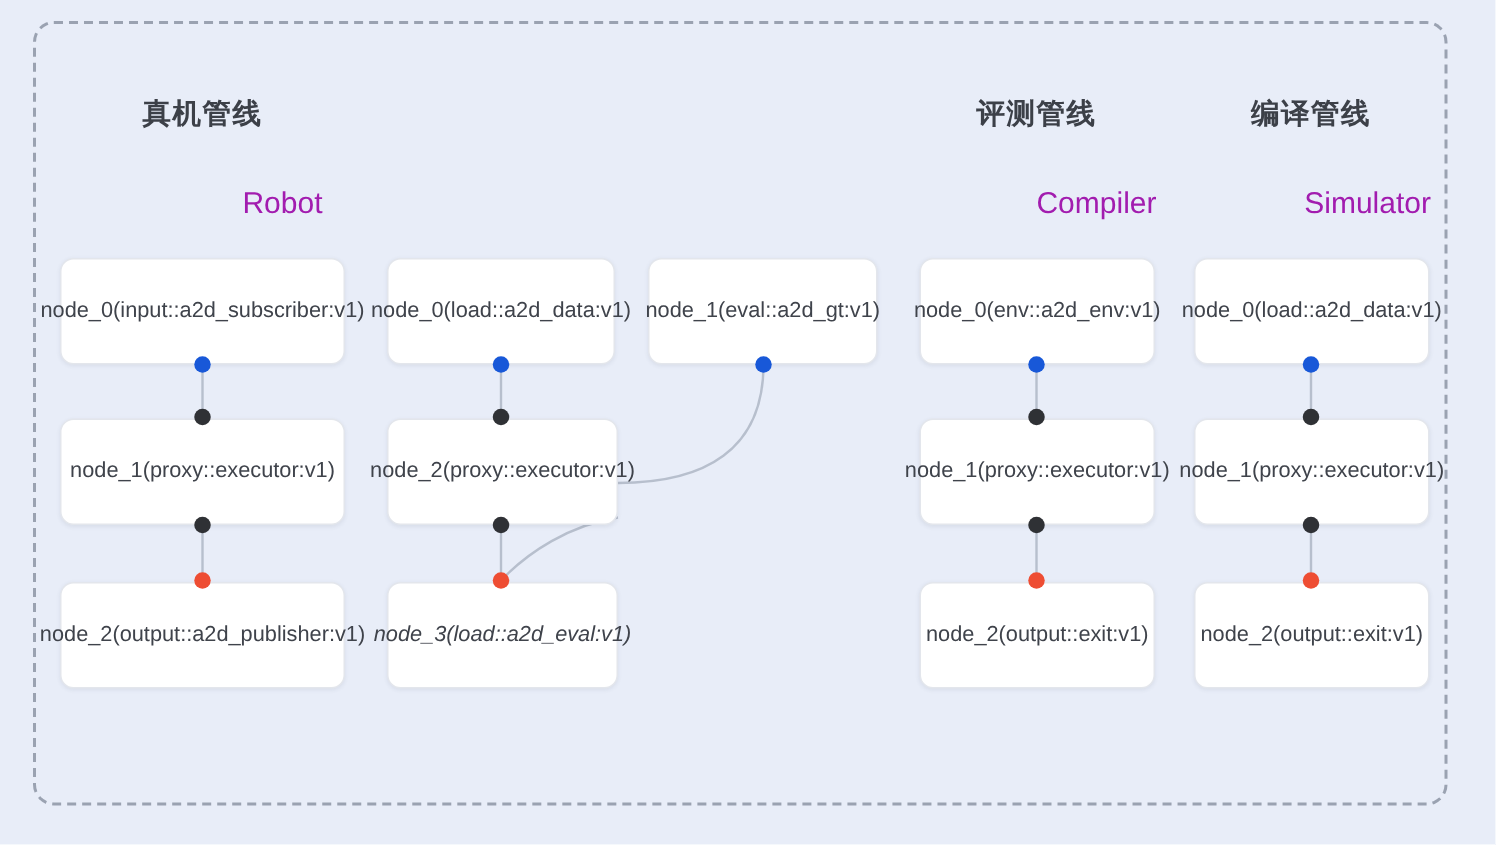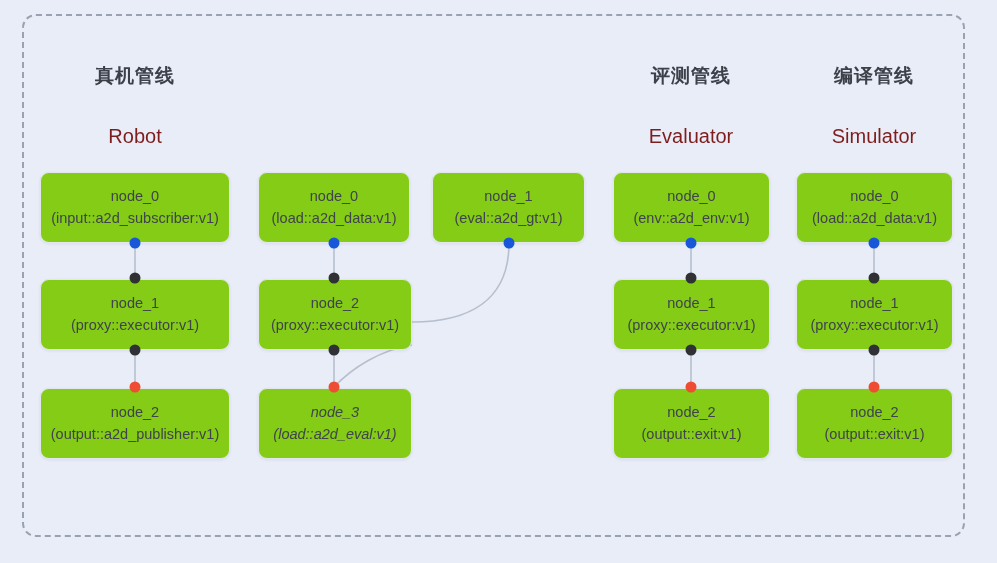--- a/index.html
+++ b/index.html
@@ -32,33 +32,32 @@
     font-size: 19px;
     font-weight: bold;
     color: #3c4048;
     text-align: center;
     letter-spacing: 1px;
     white-space: nowrap;
   }
   .col-title-en {
     position: absolute;
     font-size: 20px;
-    color: #7f1d1d;
-    text-align: center;
+    color: #a21caf;
+    text-align: right;
     white-space: nowrap;
   }
   .node {
     position: absolute;
     box-sizing: border-box;
-    background: #84cc16;
+    background: #ffffff;
     border: 1px solid #e3e6ec;
     border-radius: 9px;
     box-shadow: 0 1px 3px rgba(60,70,90,0.09);
     display: flex;
-    flex-direction: column;
     align-items: center;
     justify-content: center;
     z-index: 3;
   }
   .node-title {
     font-size: 14.5px;
     color: #3f434b;
     line-height: 1.45;
     white-space: nowrap;
   }
@@ -157,21 +156,21 @@
   <div class="port dark" style="left:334px; top:278px;"></div>
   <div class="port dark" style="left:334px; top:350px;"></div>
 
   <div class="node" style="left:258px; top:388px; width:154px; height:71px;font-style:italic;">
     <div class="node-title">node_3</div>
     <div class="node-sub">(load::a2d_eval:v1)</div>
   </div>
   <div class="port red" style="left:334px; top:387px;"></div>
 
   <div class="col-title-cn" style="left:611px; top:63px; width:160px;">评测管线</div>
-  <div class="col-title-en" style="left:611px; top:125px; width:160px;">Evaluator</div>
+  <div class="col-title-en" style="left:611px; top:125px; width:160px;">Compiler</div>
 
   <div class="node" style="left:613px; top:172px; width:157px; height:71px;">
     <div class="node-title">node_0</div>
     <div class="node-sub">(env::a2d_env:v1)</div>
   </div>
   <div class="port blue" style="left:691px; top:243px;"></div>
 
   <div class="node" style="left:613px; top:279px; width:157px; height:71px;">
     <div class="node-title">node_1</div>
     <div class="node-sub">(proxy::executor:v1)</div>

